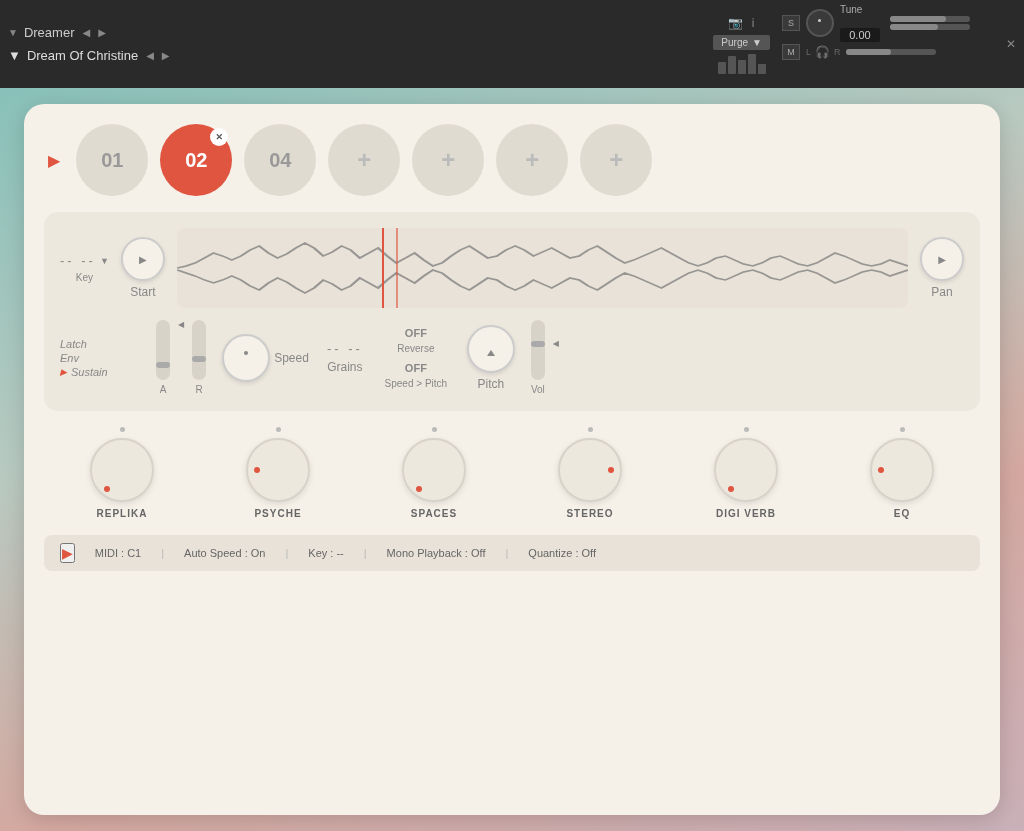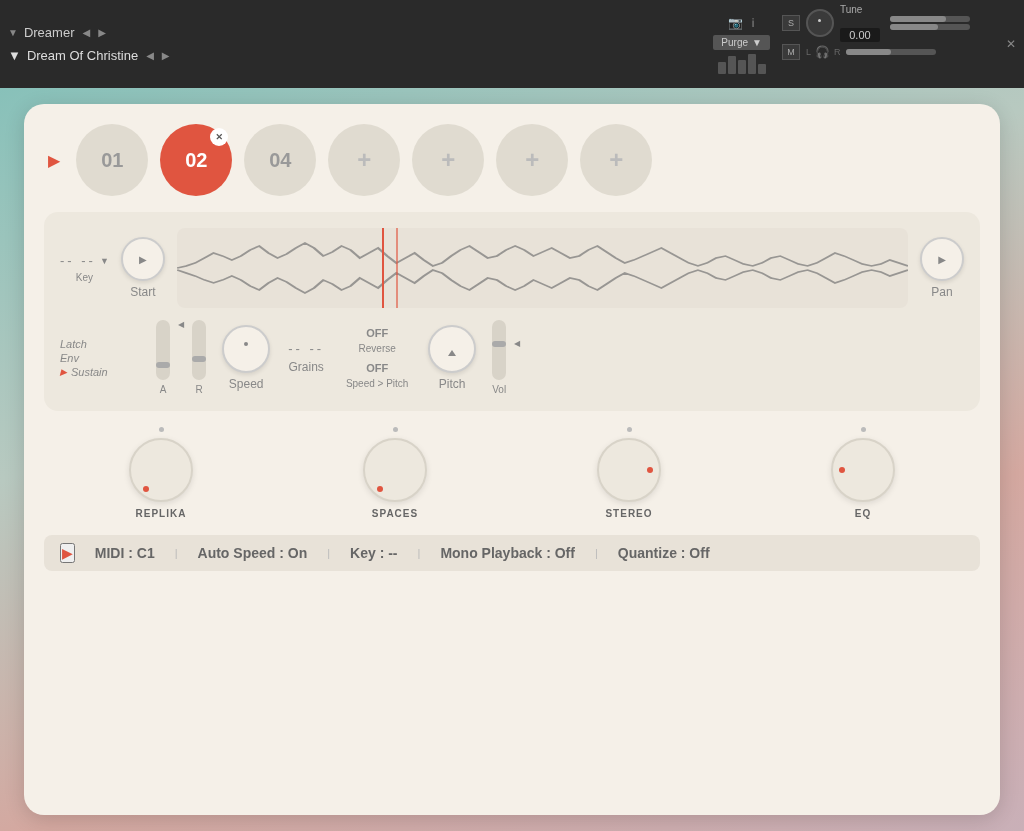--- a/index.html
+++ b/index.html
@@ -386,21 +386,21 @@
     .vslider-label {
       color: #888;
       font-size: 10px;
     }
     .ar-group {
       display: flex;
       gap: 8px;
     }
     .speed-knob-group {
       display: flex;
-      flex-direction: column;
+      flex-direction: row;
       align-items: center;
       gap: 4px;
     }
     .knob-sm {
       width: 48px;
       height: 48px;
       border-radius: 50%;
       background: #f5f0e8;
       border: 2px solid #ccc;
       display: flex;
@@ -531,22 +531,21 @@
       align-items: center;
       gap: 20px;
     }
     .bottom-play {
       color: #e05540;
       font-size: 14px;
       cursor: pointer;
     }
     .status-item {
       color: #666;
-      font-size: 14px;
-      font-weight: bold;
+      font-size: 11px;
     }
     .status-separator {
       color: #bbb;
       font-size: 11px;
     }
   </style>
 </head>
 <body>
 
 <div class="top-bar">
@@ -746,37 +745,51 @@
 
 
       <div class="fx-knob-group">
         <div class="fx-dot"></div>
         <div class="fx-knob">
           <div class="fx-knob-indicator" style="left:12px;bottom:8px;"></div>
         </div>
         <span class="fx-label">REPLIKA</span>
       </div>
 
+      <div class="fx-knob-group">
+        <div class="fx-dot"></div>
+        <div class="fx-knob">
+          <div class="fx-knob-indicator" style="left:6px;top:50%;transform:translateY(-50%);"></div>
+        </div>
+        <span class="fx-label">PSYCHE</span>
+      </div>
 
       <div class="fx-knob-group">
         <div class="fx-dot"></div>
         <div class="fx-knob">
           <div class="fx-knob-indicator" style="left:12px;bottom:8px;"></div>
         </div>
         <span class="fx-label">SPACES</span>
       </div>
 
       <div class="fx-knob-group">
         <div class="fx-dot"></div>
         <div class="fx-knob">
           <div class="fx-knob-indicator" style="right:6px;top:50%;transform:translateY(-50%);"></div>
         </div>
         <span class="fx-label">STEREO</span>
       </div>
 
+      <div class="fx-knob-group">
+        <div class="fx-dot"></div>
+        <div class="fx-knob">
+          <div class="fx-knob-indicator" style="left:12px;bottom:8px;"></div>
+        </div>
+        <span class="fx-label">DIGI VERB</span>
+      </div>
 
       <div class="fx-knob-group">
         <div class="fx-dot"></div>
         <div class="fx-knob">
           <div class="fx-knob-indicator" style="left:6px;top:50%;transform:translateY(-50%);"></div>
         </div>
         <span class="fx-label">EQ</span>
       </div>
 
     </div>

